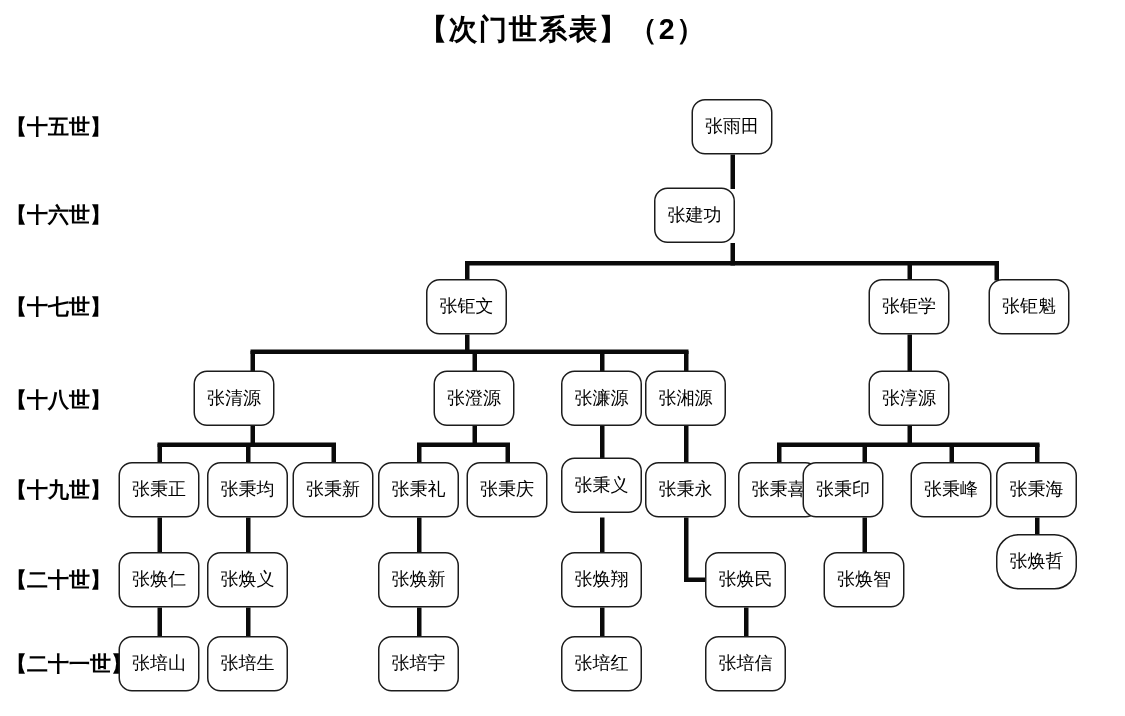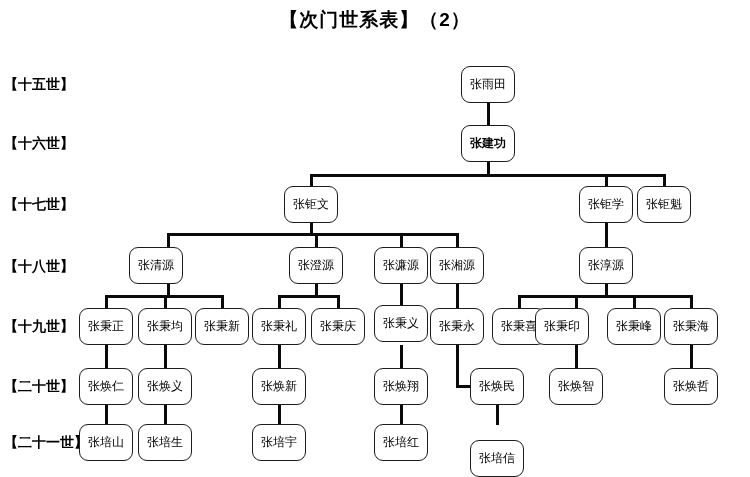--- a/index.html
+++ b/index.html
@@ -92,24 +92,24 @@
       <div class="cline" style="left: 456px; top: 345px; width: 3px; height: 42px;"></div>
       <div class="cline" style="left: 456px; top: 385px; width: 16px; height: 3px;"></div>
       <div class="cline" style="left: 575px; top: 345px; width: 3px; height: 24px;"></div>
       <div class="cline" style="left: 690px; top: 345px; width: 3px; height: 24px;"></div>
       <div class="cline" style="left: 105px; top: 405px; width: 3px; height: 20px;"></div>
       <div class="cline" style="left: 164px; top: 405px; width: 3px; height: 20px;"></div>
       <div class="cline" style="left: 278px; top: 405px; width: 3px; height: 20px;"></div>
       <div class="cline" style="left: 400px; top: 405px; width: 3px; height: 20px;"></div>
       <div class="cline" style="left: 496px; top: 405px; width: 3px; height: 20px;"></div>
       <div class="node" style="left: 461px; top: 66px; text-align: right;">张雨田</div>
-      <div class="node" style="left: 461px; top: 125px; font-weight: bold;">张建功</div>
+      <div class="node" style="left: 436px; top: 125px;">张建功</div>
       <div class="node" style="left: 284px; top: 186px;">张钜文</div>
       <div class="node" style="left: 579px; top: 186px;">张钜学</div>
-      <div class="node" style="left: 637px; top: 186px;">张钜魁</div>
+      <div class="node" style="left: 659px; top: 186px;">张钜魁</div>
       <div class="node" style="left: 129px; top: 247px;">张清源</div>
       <div class="node" style="left: 289px; top: 247px;">张澄源</div>
       <div class="node" style="left: 374px; top: 247px;">张濂源</div>
       <div class="node" style="left: 430px; top: 247px;">张湘源</div>
       <div class="node" style="left: 579px; top: 247px;">张淳源</div>
       <div class="node" style="left: 79px; top: 308px;">张秉正</div>
       <div class="node" style="left: 138px; top: 308px;">张秉均</div>
       <div class="node" style="left: 195px; top: 308px;">张秉新</div>
       <div class="node" style="left: 252px; top: 308px;">张秉礼</div>
       <div class="node" style="left: 311px; top: 308px;">张秉庆</div>
@@ -118,20 +118,20 @@
       <div class="node" style="left: 492px; top: 308px;">张秉喜</div>
       <div class="node" style="left: 535px; top: 308px;">张秉印</div>
       <div class="node" style="left: 607px; top: 308px;">张秉峰</div>
       <div class="node" style="left: 664px; top: 308px;">张秉海</div>
       <div class="node" style="left: 79px; top: 368px;">张焕仁</div>
       <div class="node" style="left: 138px; top: 368px;">张焕义</div>
       <div class="node" style="left: 252px; top: 368px;">张焕新</div>
       <div class="node" style="left: 374px; top: 368px;">张焕翔</div>
       <div class="node" style="left: 470px; top: 368px;">张焕民</div>
       <div class="node" style="left: 549px; top: 368px;">张焕智</div>
-      <div class="node" style="left: 664px; top: 368px;">张焕哲</div>
+      <div class="node" style="left: 664px; top: 356px; border-radius: 15px;">张焕哲</div>
       <div class="node" style="left: 79px; top: 424px;">张培山</div>
       <div class="node" style="left: 138px; top: 424px;">张培生</div>
       <div class="node" style="left: 252px; top: 424px;">张培宇</div>
       <div class="node" style="left: 374px; top: 424px;">张培红</div>
-      <div class="node" style="left: 470px; top: 440px;">张培信</div>
+      <div class="node" style="left: 470px; top: 424px;">张培信</div>
     </div>
 </div>
 
 </body></html>

